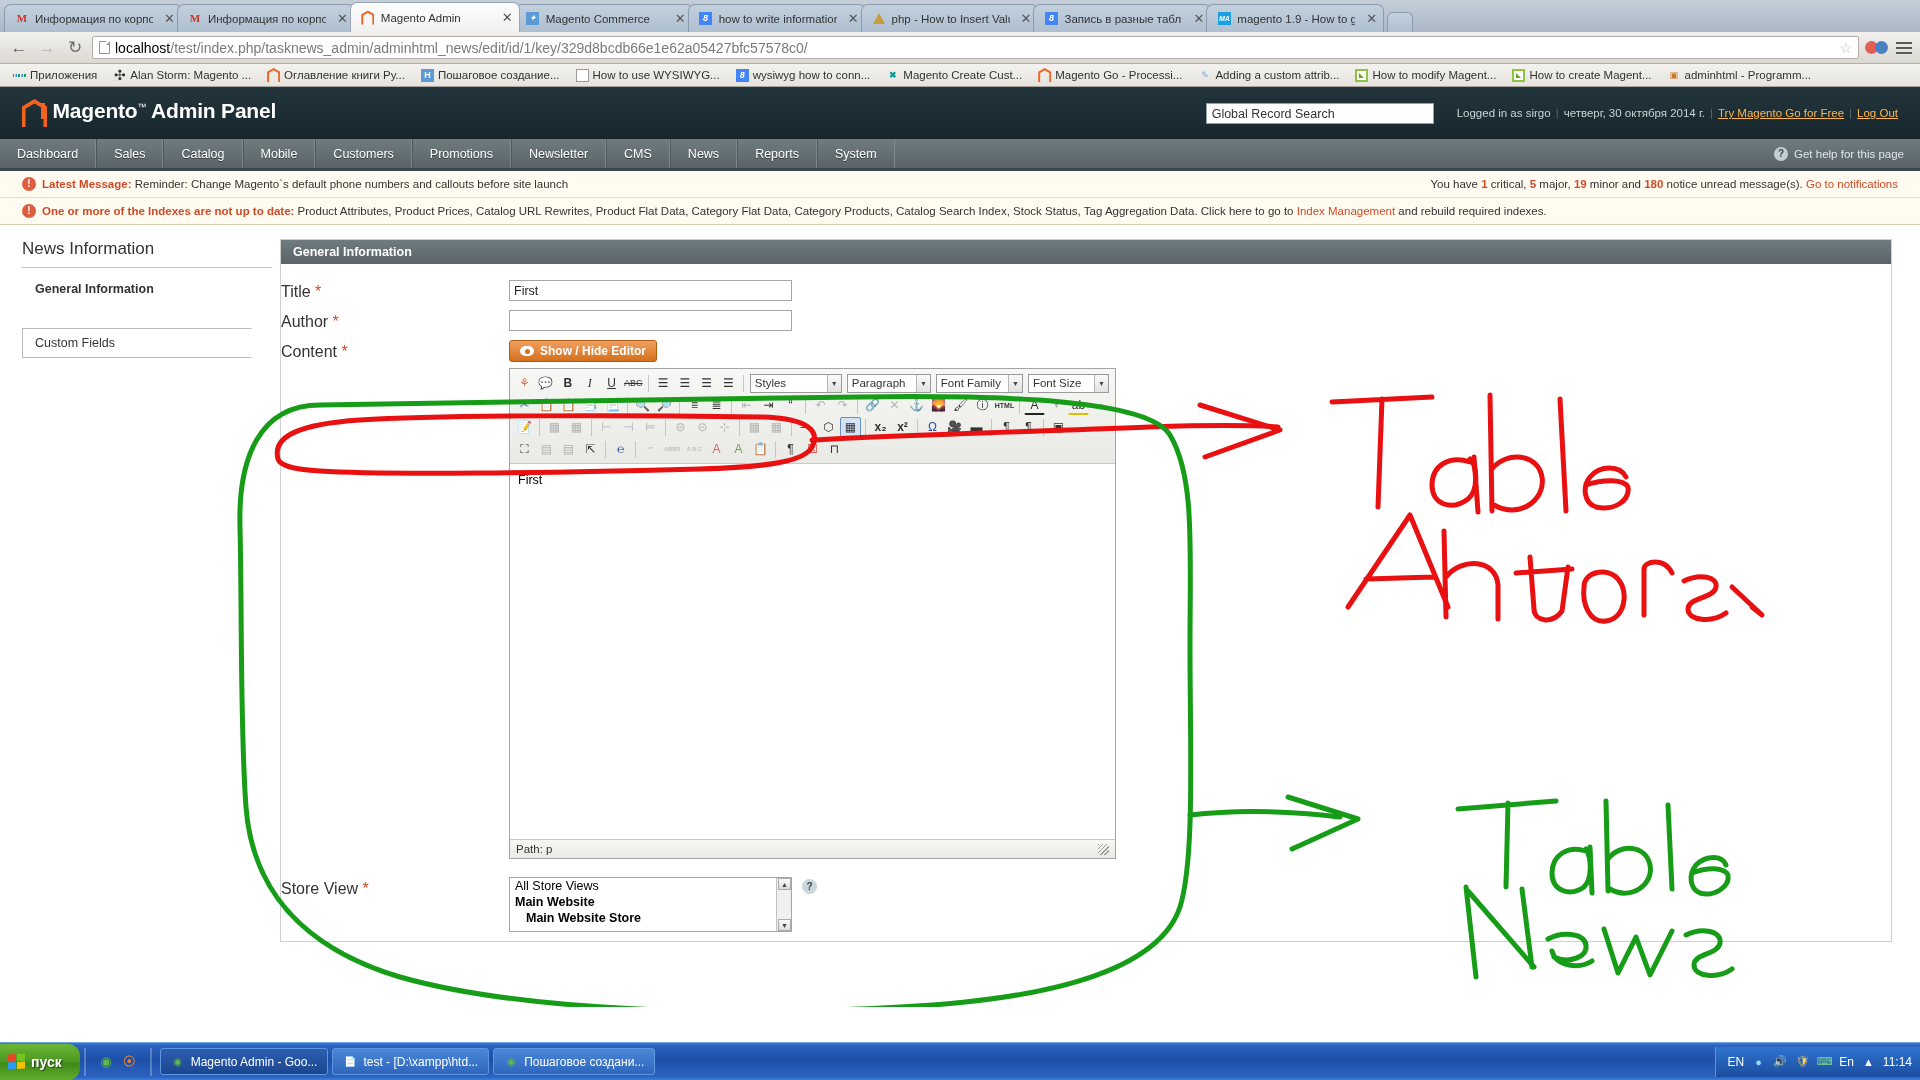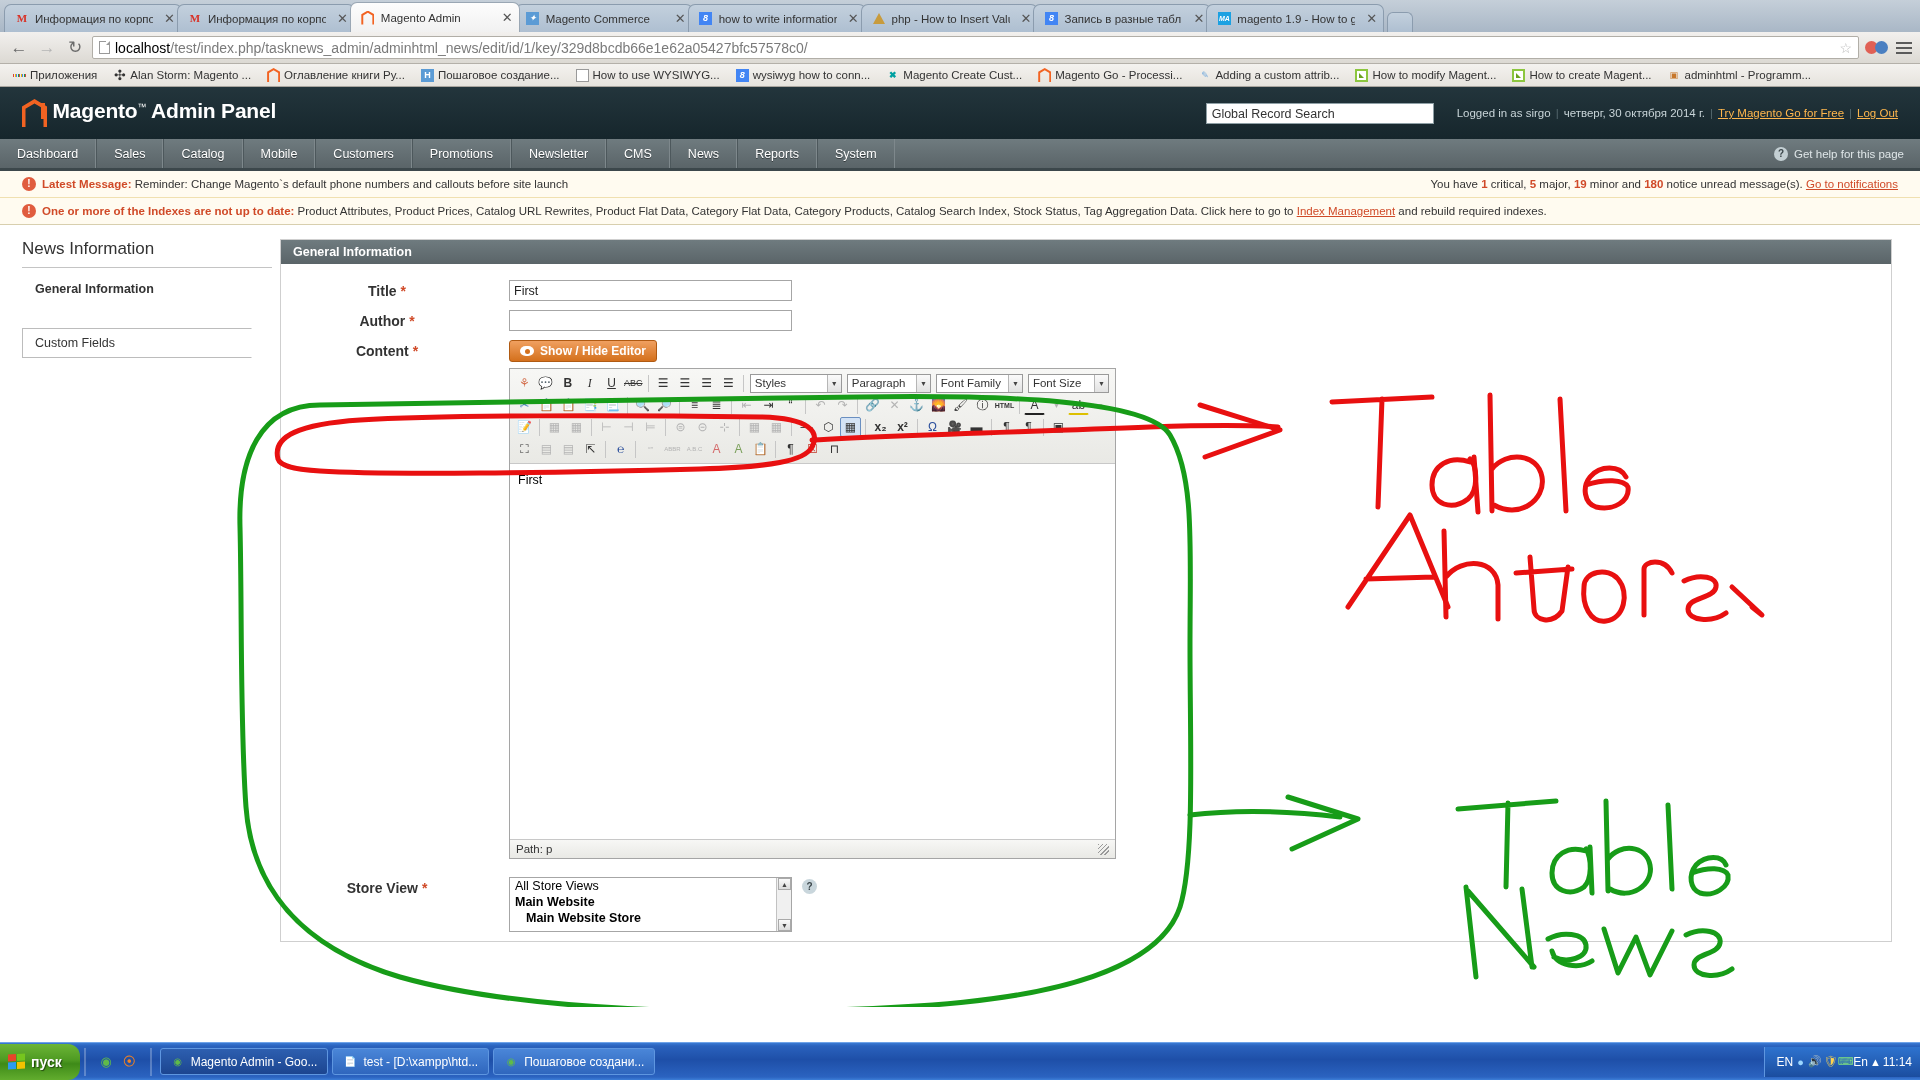--- a/index.html
+++ b/index.html
@@ -86,21 +86,21 @@
   .m-nav { height:32px; background:linear-gradient(#6f7b7f,#5a6468); display:flex; align-items:stretch; border-bottom:3px solid #3c474b; }
   .m-nav .item { padding:0 17px; display:flex; align-items:center; color:#fff; font-size:12.5px;
                  border-right:1px solid #7e888c; border-left:1px solid #4d585c; text-shadow:0 1px 0 rgba(0,0,0,.45); }
   .m-nav .item:first-child { border-left:none; }
   .m-help { margin-left:auto; display:flex; align-items:center; gap:6px; padding-right:16px; color:#dfe6e8; font-size:11.5px; }
   .m-help .qm { width:14px;height:14px;border-radius:50%;background:#c3cfd3;color:#3c474b;font-size:10px;font-weight:bold;display:flex;align-items:center;justify-content:center; }
 
   .msgbar { background:#fffbf0; border-bottom:1px solid #f0e0b0; padding:5px 22px 5px 22px; display:flex; align-items:flex-start; gap:6px; font-size:11.5px; color:#333; line-height:1.4; position:relative; }
   .msgbar .ic { width:14px;height:14px;border-radius:50%;background:#e05c3e;color:#fff;font-size:10px;font-weight:bold;display:flex;align-items:center;justify-content:center;flex:none;margin-top:1px;}
   .msgbar b { color:#d04a28; }
-  .msgbar a { color:#d04a28; text-decoration:underline; }
+  .msgbar a { color:#d04a28; }
   .msgcount { margin-left:auto; white-space:nowrap; padding-left:20px; }
   .msgcount a { color:#d04a28; }
 
   .content { display:flex; }
   .leftcol { width:272px; flex:none; padding:14px 0 0 22px; }
   .leftcol h2 { margin:0 0 6px 0; font-size:17px; font-weight:normal; color:#333; padding-bottom:8px; border-bottom:1px solid #c4c4c4; padding-right:20px;}
   .tabitem { padding:7px 12px; font-size:12.5px; color:#333; border:1px solid transparent; margin-right:20px; }
   .tabitem.bold { font-weight:bold; }
   .tabitem.sel { background:#fff; border:1px solid #bcbcbc; border-right-color:#fff; font-weight:normal; position:relative; z-index:2;margin-top:24px; }
 
@@ -111,21 +111,21 @@
   .btn { height:23px; display:flex; align-items:center; gap:5px; padding:0 12px; font-size:12px; border-radius:3px; color:#fff; border:1px solid rgba(0,0,0,.3); }
   .btn.grey { background:linear-gradient(#8a9398,#6d777c); }
   .btn.orange { background:linear-gradient(#f0a060,#d4701c); }
   .btn.green { background:linear-gradient(#7fb23f,#4d8b1f); }
   .btn .bico { width:13px;height:13px;border-radius:50%;background:rgba(255,255,255,.85);color:#444;font-size:9px;display:flex;align-items:center;justify-content:center;}
 
   .fieldset { border:1px solid #cfcfcf; background:#fff; }
   .fs-head { background:linear-gradient(#6f7b7f,#5a6468); color:#fff; font-size:12.5px; font-weight:bold; padding:5px 12px; }
   .fs-body { padding:16px 0 0 0; }
   .frow { display:flex; align-items:flex-start; margin-bottom:9px; }
-  .flabel { width:228px; text-align:center; padding-right:16px; font-size:14px; color:#333; font-weight:bold; padding-top:3px; flex:none;}
+  .flabel { width:228px; text-align:left; padding-right:16px; font-size:16px; color:#333; font-weight:normal; padding-top:3px; flex:none;}
   .flabel .req { color:#d04a28; }
   .finput { width:283px; height:21px; border:1px solid #a6a6a6; background:#fff; font-size:12.5px; padding:0 4px; line-height:21px; color:#222; }
 
   .showhide { height:22px; background:linear-gradient(#f0a060,#d4701c); border:1px solid #b05a12; border-radius:3px; color:#fff; font-size:12px; font-weight:bold; display:inline-flex; align-items:center; gap:6px; padding:0 10px; }
   .showhide .eye { width:14px;height:10px;border-radius:50%/60%;background:#fff;position:relative;}
   .showhide .eye:after{content:"";position:absolute;left:4.5px;top:2.5px;width:5px;height:5px;border-radius:50%;background:#d4701c;}
 
   
   .tmce { width:607px; border:1px solid #a5a5a5; background:#f0f0ee; }
   .tmce-tb { padding:3px 2px; border-bottom:1px solid #c8c8c8; background:linear-gradient(#f7f7f5,#e9e9e5); }
@@ -161,21 +161,21 @@
      border-radius:0 12px 12px 0; color:#fff; font-weight:bold; font-size:14px; text-shadow:1px 1px 1px rgba(0,0,0,.5); }
   .startbtn .flag { width:17px;height:15px;display:grid;grid-template-columns:1fr 1fr;grid-template-rows:1fr 1fr;gap:1px;transform:skewY(-4deg);}
   .startbtn .flag i{display:block;}
   .tbsep { width:2px;height:28px;background:rgba(255,255,255,.25);margin:0 4px; }
   .qlaunch { display:flex; align-items:center; gap:6px; padding:0 8px; }
   .qlaunch .qi { width:17px;height:17px;display:flex;align-items:center;justify-content:center;font-size:13px; }
   .taskitem { height:27px; display:flex; align-items:center; gap:6px; padding:0 10px; margin-left:4px;
      background:linear-gradient(#4a86d8,#2f66bd); border:1px solid #5e96e0; border-radius:3px; color:#fff; font-size:12px; max-width:215px; white-space:nowrap; overflow:hidden;}
   .taskitem.act { background:linear-gradient(#2d5fb0,#1c4590); }
   .taskitem .ti { width:14px;height:14px;flex:none;display:flex;align-items:center;justify-content:center;font-size:10px;}
-  .tray { margin-left:auto; height:30px; display:flex; align-items:center; padding:0 8px 0 12px;
+  .tray { margin-left:auto; height:30px; display:flex; align-items:center; gap:7px; padding:0 8px 0 12px;
      background:linear-gradient(#2e73cf,#1b4d9f); border-left:1px solid #5e96e0; }
   .tray .lang { color:#fff; font-size:12px; }
   .tray .ti2 { width:15px;height:15px;display:flex;align-items:center;justify-content:center;font-size:11px; }
   .tray .clock { color:#fff; font-size:12px; }
 </style>
 </head>
 <body>
 
 <div id="browser">
 

